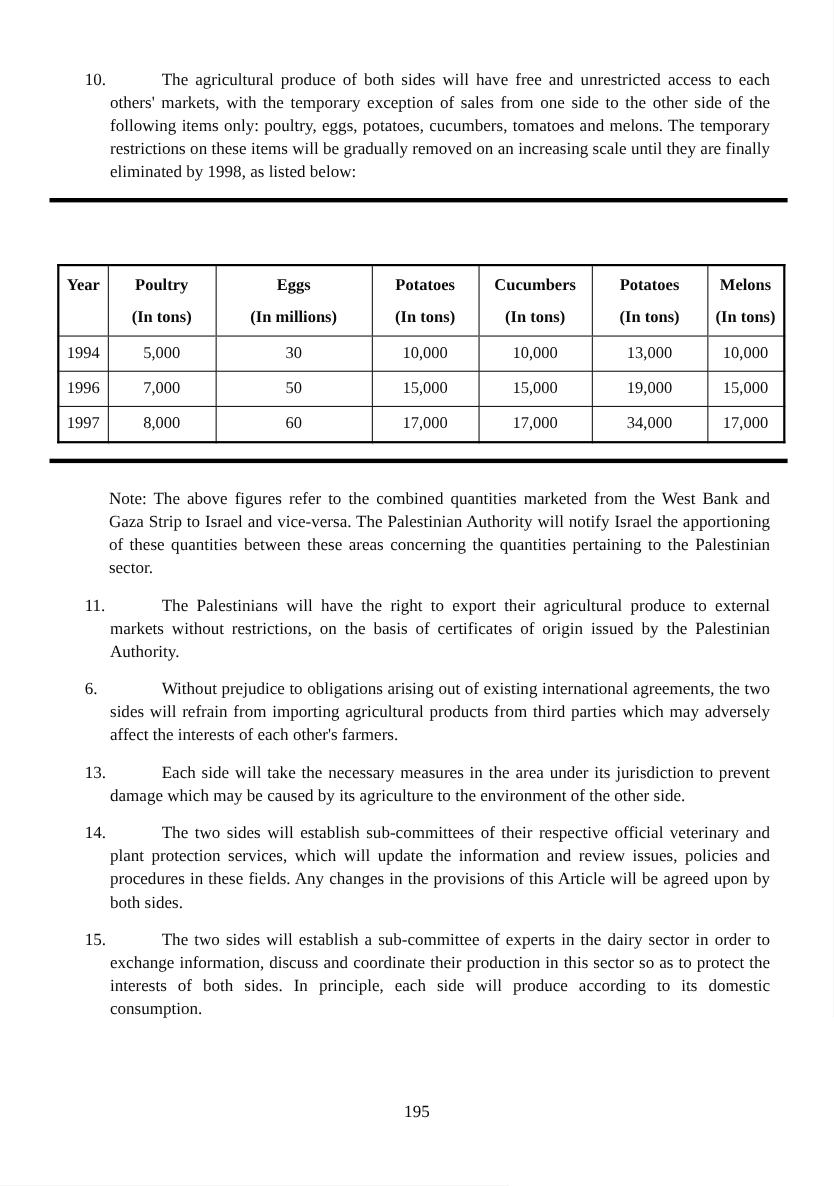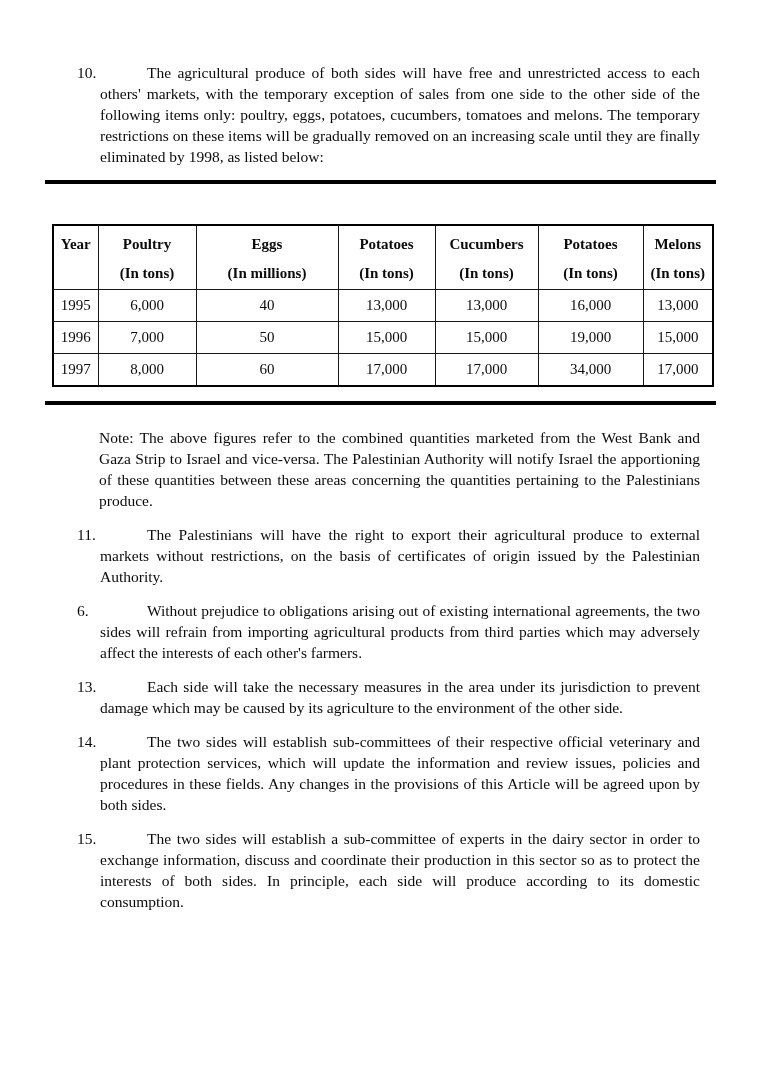--- a/index.html
+++ b/index.html
@@ -30,21 +30,21 @@
     text-indent: 0;
   }
 
   .rule {
     height: 4px;
     background: #000;
     margin: 8px 42px 0 45px;
   }
   .rule.bottom { margin-top: 14px; }
 
-  .table-wrap { margin: 40px 46px 0 52px; border-radius: 14px; }
+  .table-wrap { margin: 56px 46px 0 52px; border-radius: 14px; }
   table.quota {
     width: 660px;
     border-collapse: collapse;
     border: 2px solid #000;
     font-size: 15px;
     table-layout: fixed;
   }
   table.quota th, table.quota td {
     border: 1px solid #1a1a1a;
     text-align: center;
@@ -131,27 +131,27 @@
               <div class="col-unit">(In tons)</div>
             </th>
             <th>
               <div class="col-name">Melons</div>
               <div class="col-unit">(In tons)</div>
             </th>
           </tr>
         </thead>
         <tbody>
           <tr>
-            <td>1995</td>
-            <td>6,000</td>
-            <td>40</td>
+            <td>1994</td>
+            <td>5,000</td>
+            <td>30</td>
+            <td>10,000</td>
+            <td>10,000</td>
             <td>13,000</td>
-            <td>13,000</td>
-            <td>16,000</td>
-            <td>13,000</td>
+            <td>10,000</td>
           </tr>
           <tr>
             <td>1996</td>
             <td>7,000</td>
             <td>50</td>
             <td>15,000</td>
             <td>15,000</td>
             <td>19,000</td>
             <td>15,000</td>
           </tr>
@@ -163,21 +163,21 @@
             <td>17,000</td>
             <td>34,000</td>
             <td>17,000</td>
           </tr>
         </tbody>
       </table>
     </div>
 
     <div class="rule bottom"></div>
 
-    <div class="note">Note: The above figures refer to the combined quantities marketed from the West Bank and Gaza Strip to Israel and vice-versa. The Palestinian Authority will notify Israel the apportioning of these quantities between these areas concerning the quantities pertaining to the Palestinians produce.</div>
+    <div class="note">Note: The above figures refer to the combined quantities marketed from the West Bank and Gaza Strip to Israel and vice-versa. The Palestinian Authority will notify Israel the apportioning of these quantities between these areas concerning the quantities pertaining to the Palestinian sector.</div>
 
     <div class="para">
       <span class="num">11.</span>
       <span>The Palestinians will have the right to export their agricultural produce to external markets without restrictions, on the basis of certificates of origin issued by the Palestinian Authority.</span>
     </div>
 
     <div class="para">
       <span class="num">6.</span>
       <span>Without prejudice to obligations arising out of existing international agreements, the two sides will refrain from importing agricultural products from third parties which may adversely affect the interests of each other's farmers.</span>
     </div>
@@ -192,13 +192,14 @@
       <span>The two sides will establish sub-committees of their respective official veterinary and plant protection services, which will update the information and review issues, policies and procedures in these fields. Any changes in the provisions of this Article will be agreed upon by both sides.</span>
     </div>
 
     <div class="para">
       <span class="num">15.</span>
       <span>The two sides will establish a sub-committee of experts in the dairy sector in order to exchange information, discuss and coordinate their production in this sector so as to protect the interests of both sides. In principle, each side will produce according to its domestic consumption.</span>
     </div>
 
   </div>
 
+  <div class="page-number">195</div>
 </div>
 
 </body></html>

